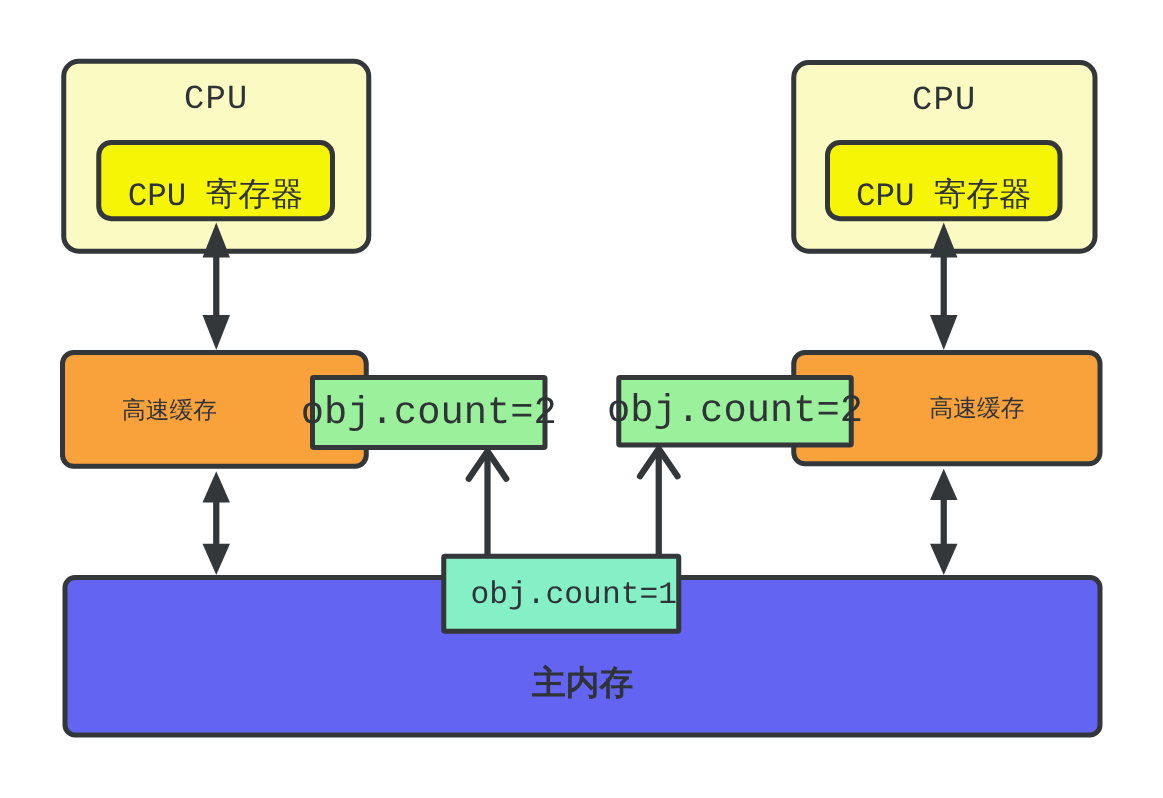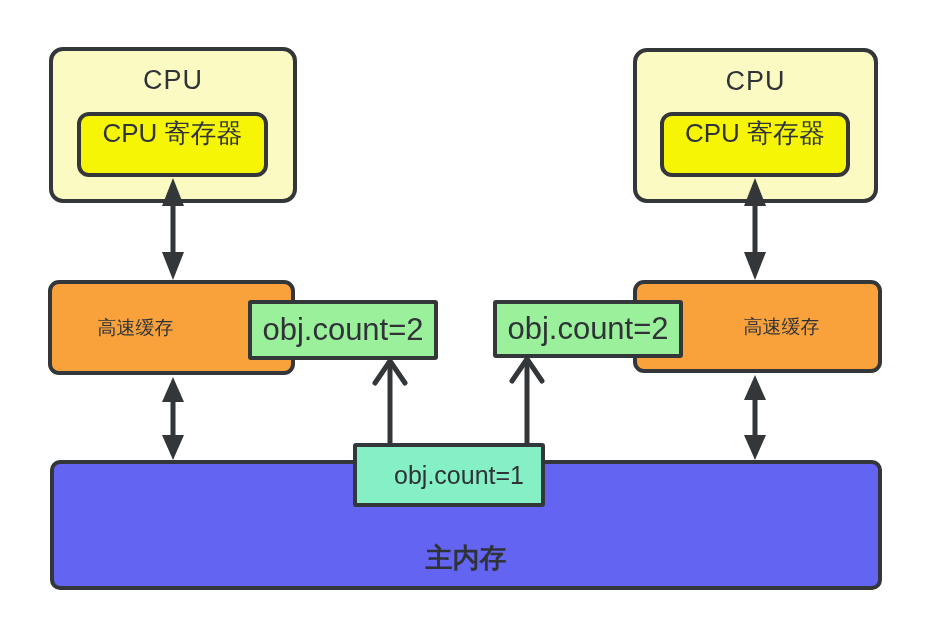--- a/index.html
+++ b/index.html
@@ -1,20 +1,20 @@
 <!DOCTYPE html>
 <html><head>
 <meta charset="utf-8">
 <style>
   html,body{margin:0;padding:0;background:#ffffff;}
   #canvas{
     position:relative;
     width:930px;height:638px;
     background:#ffffff;
-    font-family:Liberation Sans, sans-serif;
+    font-family:Liberation Mono, monospace;
     color:#2f3338;
     overflow:hidden;
   }
   .box{
     position:absolute;
     box-sizing:border-box;
     border:4px solid #33373a;
     display:flex;align-items:center;justify-content:center;
   }
   
@@ -22,42 +22,42 @@
   #cpu-left{left:49px;top:47px;width:248px;height:156px;}
   #cpu-right{left:633px;top:48px;width:245px;height:155px;}
   .cpu-title{
     position:absolute;left:0;right:0;top:14px;
     text-align:center;font-size:27px;font-weight:500;letter-spacing:1px;
   }
   
   .register-box{
     position:absolute;box-sizing:border-box;
     border:4px solid #33373a;border-radius:12px;background:#f5f505;
-    display:flex;align-items:flex-start;justify-content:center;
+    display:flex;align-items:flex-end;justify-content:center;
     font-size:26px;font-weight:500;
   }
   #register-left{left:24px;top:61px;width:191px;height:65px;}
   #register-right{left:23px;top:60px;width:190px;height:65px;}
   
   .cache-box{border-radius:11px;background:#f9a23c;font-size:19px;font-weight:500;z-index:2;}
   #cache-left{left:48px;top:280px;width:247px;height:95px;}
   #cache-right{left:633px;top:280px;width:249px;height:93px;}
   #cache-left .cache-label{margin-right:72px;}
   #cache-right .cache-label{margin-left:48px;}
   
   .value-badge{
     border-radius:3px;background:#9bf09b;
     font-size:31px;z-index:3;
   }
   #value-left{left:248px;top:300px;width:190px;height:60px;}
   #value-right{left:493px;top:300px;width:190px;height:58px;}
   
   #memory{left:50px;top:460px;width:832px;height:130px;border-radius:10px;background:#6464f2;z-index:1;}
   .memory-title{
-    position:absolute;left:0;right:0;top:76px;
+    position:absolute;left:0;right:0;top:64px;
     text-align:center;font-size:27px;font-weight:600;
   }
   
   #memory-value{left:353px;top:443px;width:192px;height:64px;border-radius:3px;background:#85efc5;font-size:25px;z-index:3;padding-left:20px;}
   
   #arrows{position:absolute;left:0;top:0;z-index:5;pointer-events:none;}
 </style>
 </head>
 <body>
 

